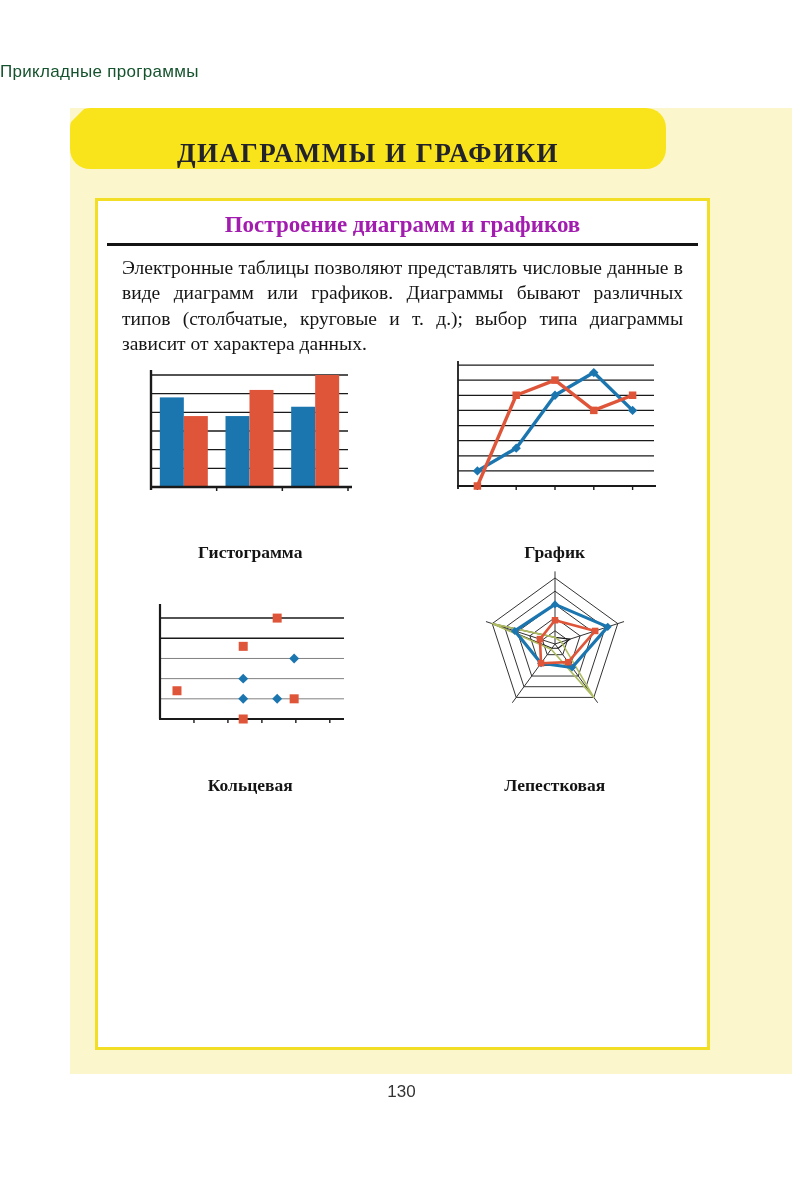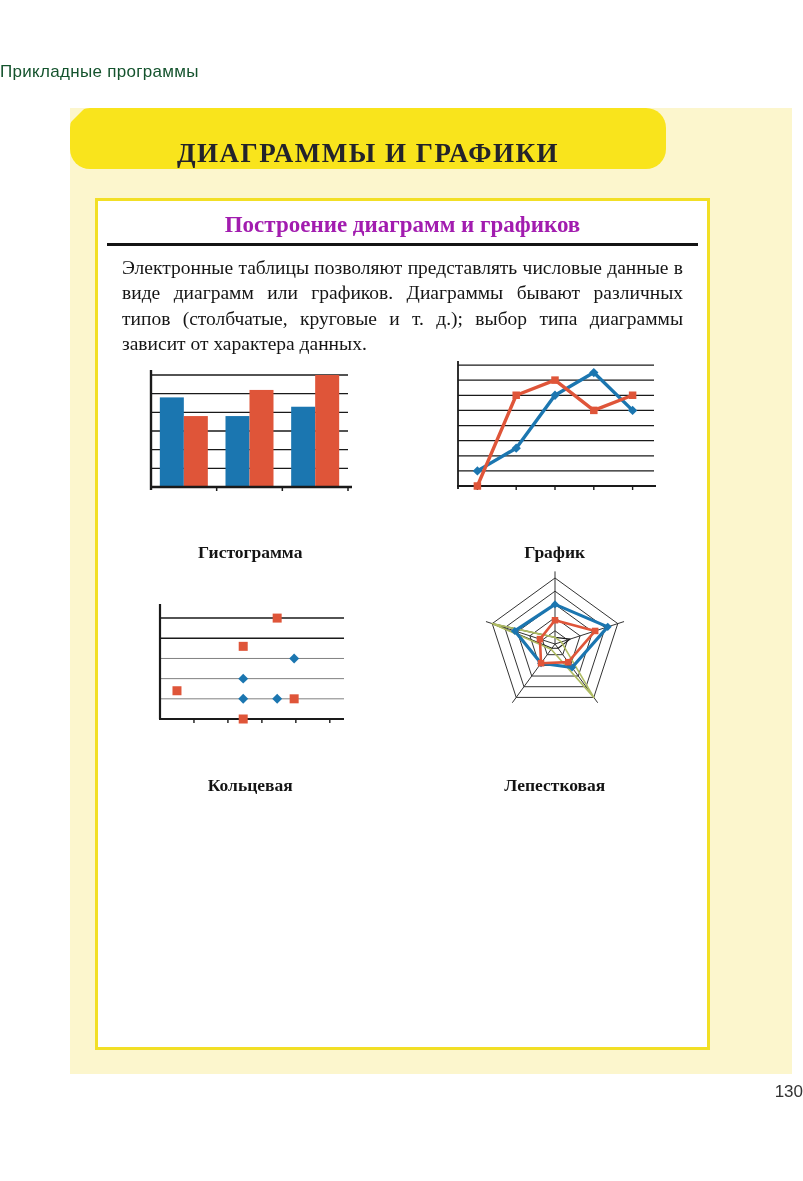--- a/index.html
+++ b/index.html
@@ -40,21 +40,21 @@
     position:absolute;left:0;top:158px;right:0;bottom:4px;
     display:grid;grid-template-columns:1fr 1fr;grid-template-rows:repeat(4,1fr);
   }
   .chart-cell{
     display:flex;flex-direction:column;align-items:center;justify-content:flex-end;
     padding-bottom:7px;
     gap:40px;
   }
   .chart-caption{font-weight:bold;font-size:17.5px;margin-top:7px;color:#141414;}
   .page-number{
-    position:absolute;top:1082px;left:0;right:0;text-align:right;
+    position:absolute;top:1082px;left:0;right:0;text-align:center;
     font-family:"Liberation Sans", sans-serif;font-size:17px;color:#333;
   }
 </style>
 </head>
 <body>
 
 <div class="page">
 
   <div class="running-head">Прикладные программы</div>
 

